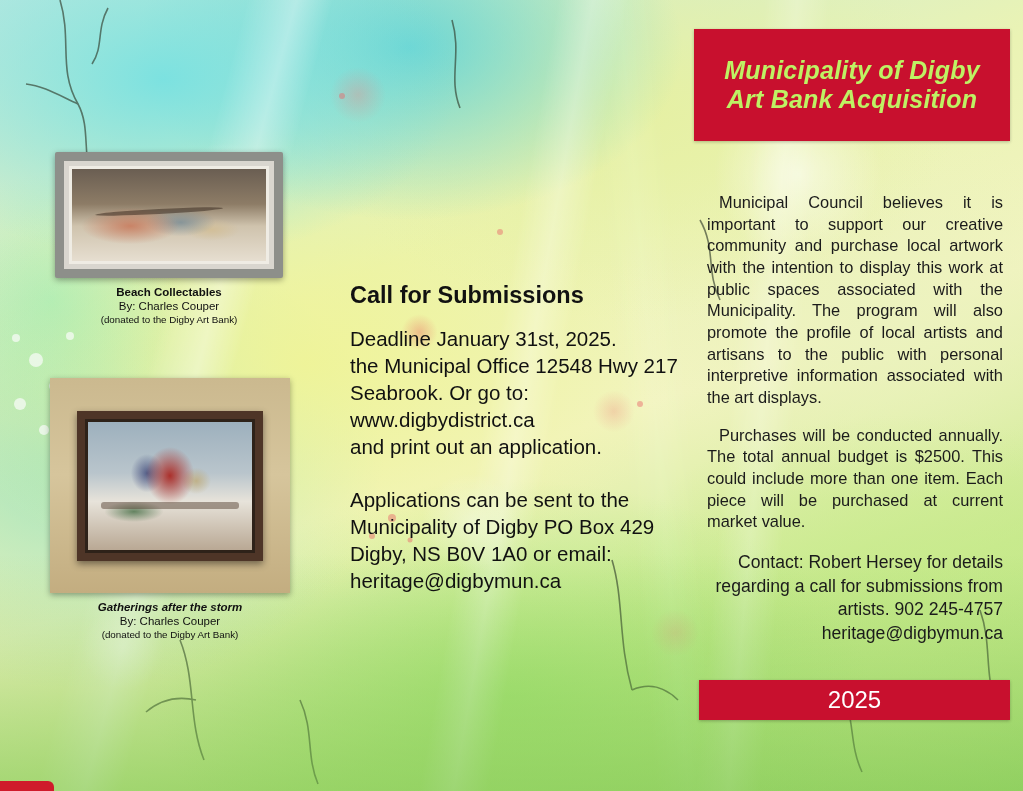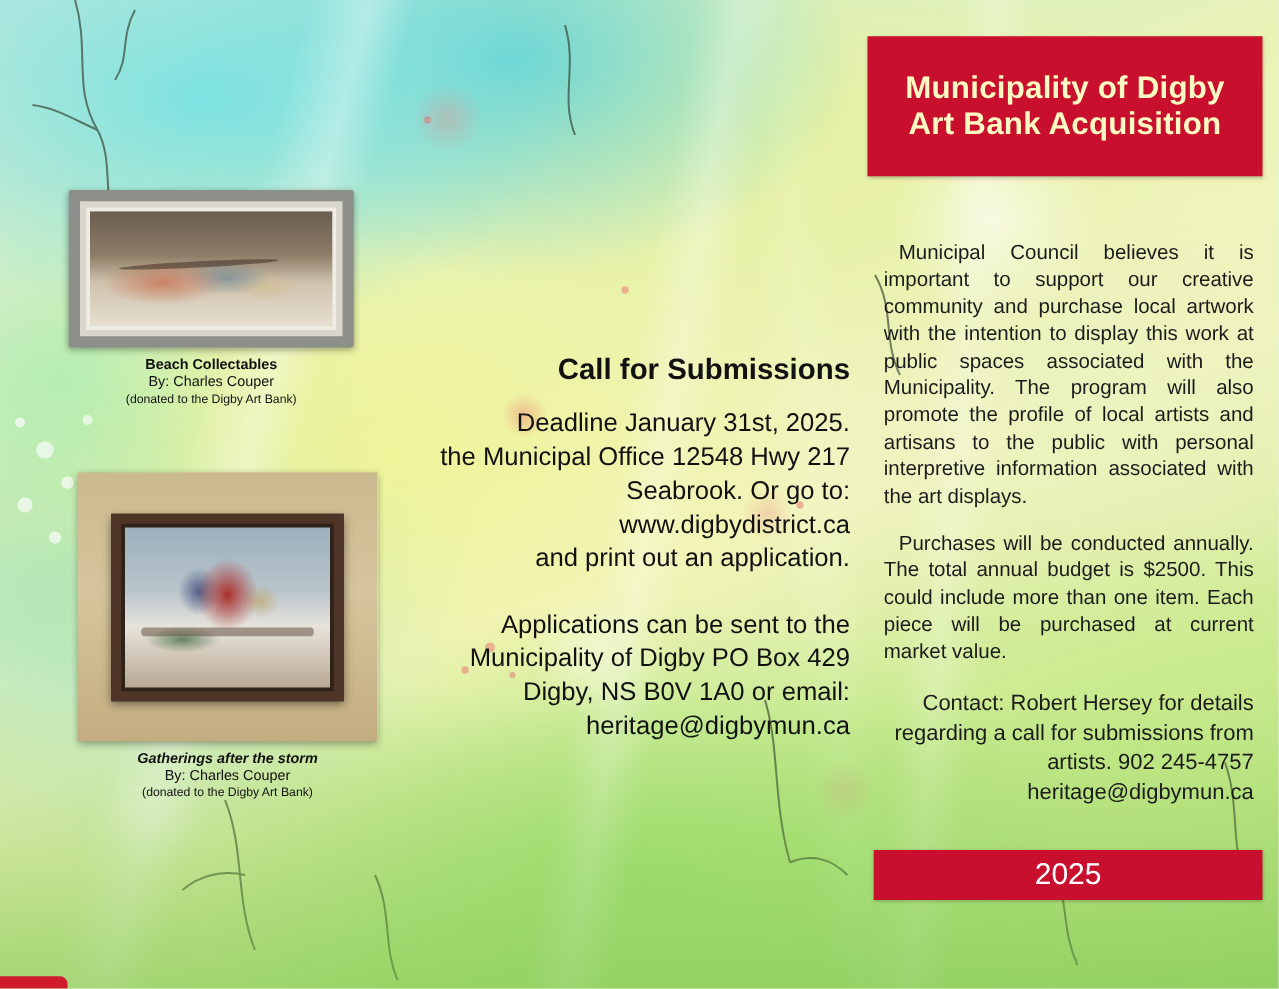--- a/index.html
+++ b/index.html
@@ -80,23 +80,24 @@
     position: absolute;
     left: 694px;
     top: 29px;
     width: 316px;
     height: 112px;
     background: #c8102e;
     display: flex;
     flex-direction: column;
     align-items: center;
     justify-content: center;
-    color: #fef9c3;
+    color: #bef264;
     text-align: center;
     box-shadow: 0 1px 3px rgba(0,0,0,0.25);
+    font-style: italic;
   }
   .header-banner .line {
     font-size: 25px;
     font-weight: bold;
     line-height: 1.15;
     letter-spacing: 0.2px;
   }
 
   
   .right-col {
@@ -125,21 +126,21 @@
     text-align: right;
     margin-top: 18px;
   }
 
   
   .center-col {
     position: absolute;
     left: 350px;
     top: 282px;
     width: 330px;
-    text-align: right;
+    text-align: left;
     color: #111111;
   }
   .center-title {
     font-size: 23.5px;
     font-weight: bold;
     margin-bottom: 6px;
   }
   .center-body {
     font-size: 20.5px;
     line-height: 1.32;
@@ -209,21 +210,21 @@
   .cap .t2 {
     font-size: 11.5px;
   }
   .cap .t3 {
     font-size: 9.8px;
   }
 
   
   .art2-wrap {
     position: absolute;
-    left: 62px;
+    left: 50px;
     top: 378px;
     width: 240px;
     text-align: center;
   }
   .photo2 {
     width: 240px;
     height: 215px;
     background: linear-gradient(to bottom, #cbb98f 0%, #d6c59c 45%, #c3ad80 100%);
     box-shadow: 0 2px 6px rgba(0,0,0,0.35);
     display: flex;

